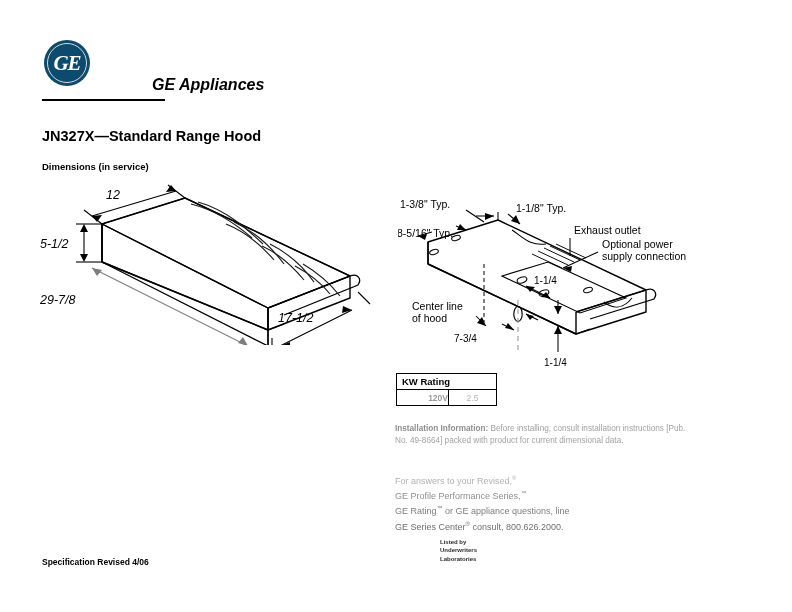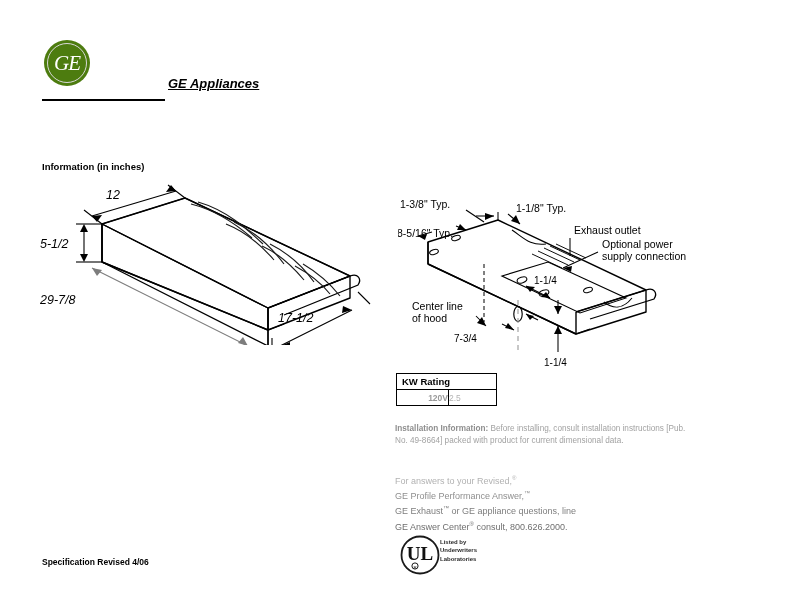--- a/index.html
+++ b/index.html
@@ -21,23 +21,24 @@
     position: absolute;
     left: 44px;
     top: 40px;
     width: 46px;
     height: 46px;
   }
   #ge-logo .disc {
     width: 46px;
     height: 46px;
     border-radius: 50%;
-    background: #4d7c0f;
+    background: #0c4a6e;
     position: relative;
     overflow: hidden;
+    font-weight: bold;
   }
   #ge-logo .ring {
     position: absolute;
     left: 3px;
     top: 3px;
     width: 40px;
     height: 40px;
     border-radius: 50%;
     border: 1.2px solid #d8d8d8;
     box-sizing: border-box;
@@ -52,28 +53,27 @@
     text-align: center;
     color: #ffffff;
     font-family: "Liberation Serif", serif;
     font-style: italic;
     font-size: 21px;
     letter-spacing: -1px;
   }
 
   #brand-name {
     position: absolute;
-    left: 168px;
+    left: 152px;
     top: 76px;
-    font-size: 13px;
+    font-size: 16px;
     font-weight: bold;
     font-style: italic;
     color: #000000;
     white-space: nowrap;
-    text-decoration: underline;
   }
 
   #header-rule {
     position: absolute;
     left: 42px;
     top: 99px;
     width: 123px;
     height: 2.4px;
     background: #000000;
   }
@@ -139,21 +139,21 @@
     padding-left: 5px;
     color: #000000;
   }
   #kw-table .val {
     text-align: right;
     color: #9a9a9a;
     font-weight: bold;
     font-size: 8.5px;
   }
   #kw-table .val2 {
-    text-align: left;
+    text-align: center;
     color: #b4b4b4;
     font-size: 8.5px;
   }
 
   
   #install-info {
     position: absolute;
     left: 395px;
     top: 423px;
     width: 300px;
@@ -219,21 +219,22 @@
 
   <div id="ge-logo">
     <div class="disc">
       <div class="ring"></div>
       <div class="mono">GE</div>
     </div>
   </div>
 
   <div id="brand-name">GE Appliances</div>
   <div id="header-rule"></div>
-  <div id="dimensions-label">Information (in inches)</div>
+  <div id="doc-title">JN327X—Standard Range Hood</div>
+  <div id="dimensions-label">Dimensions (in service)</div>
 
   <div class="drawing" style="left:40px; top:180px;font-style:italic;">
     <svg width="340" height="165" viewBox="0 0 340 165">
       <g fill="none" stroke="#000000" stroke-width="1.3" stroke-linejoin="round">
 
         <path d="M 62 44 L 145 18 L 310 96 L 228 128 Z"></path>
 
         <path d="M 62 44 L 62 82 L 228 166 L 228 128 Z"></path>
 
         <path d="M 228 128 L 228 166"></path>
@@ -464,38 +465,30 @@
 
   <div id="install-info">
     <b>Installation Information:</b><span> Before installing, consult installation instructions [Pub. No. 49-8664] packed with product for current dimensional data.</span>
   </div>
 
   <div id="answers-block">
     <div class="line1">
       <span>For answers to your Revised,</span><sup>®</sup>
     </div>
     <div class="line2">
-      <span>GE Profile Performance Answer,</span><sup>™</sup>
+      <span>GE Profile Performance Series,</span><sup>™</sup>
     </div>
     <div class="line3">
-      <span>GE Exhaust</span><sup>™</sup><span> or GE appliance questions, line</span>
+      <span>GE Rating</span><sup>™</sup><span> or GE appliance questions, line</span>
     </div>
     <div class="line4">
-      <span>GE Answer Center</span><sup>®</sup><span> consult, 800.626.2000.</span>
+      <span>GE Series Center</span><sup>®</sup><span> consult, 800.626.2000.</span>
     </div>
   </div>
 
-  <div id="ul-mark">
-    <svg width="48" height="44" viewBox="0 0 48 44">
-      <circle cx="22" cy="22" r="18.5" fill="none" stroke="#1a1a1a" stroke-width="1.8"></circle>
-      <text x="22" y="27" text-anchor="middle" font-family="Liberation Serif, serif" font-size="19" font-weight="bold" fill="#111111">UL</text>
-      <circle cx="17" cy="33" r="3.1" fill="none" stroke="#1a1a1a" stroke-width="1"></circle>
-      <text x="17" y="35.6" text-anchor="middle" font-family="Liberation Sans, sans-serif" font-size="4.4" fill="#111111">R</text>
-    </svg>
-  </div>
   <div id="ul-text">
     <div>Listed by</div>
     <div>Underwriters</div>
     <div>Laboratories</div>
   </div>
 
   <div id="footer">Specification Revised 4/06</div>
 
 </div>
 

